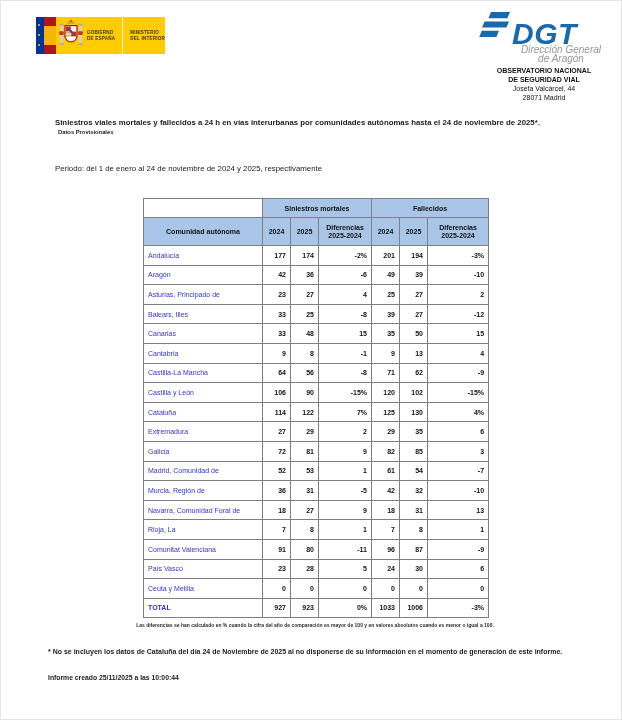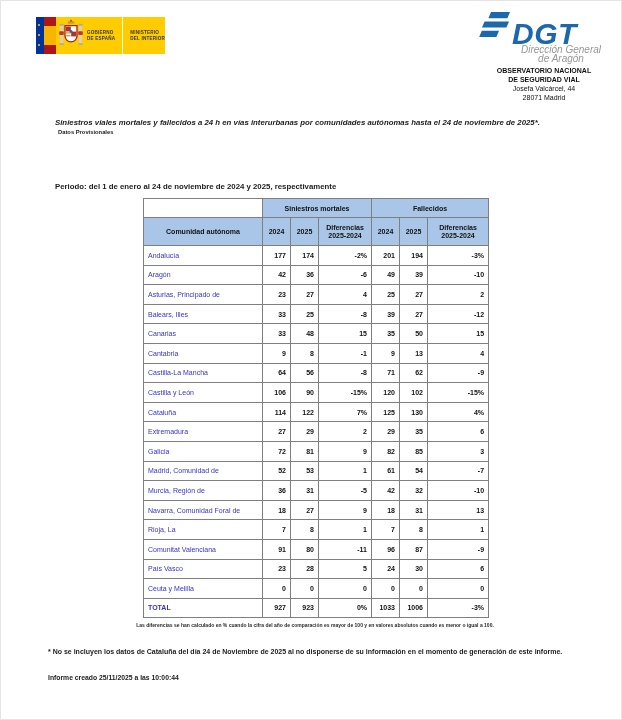--- a/index.html
+++ b/index.html
@@ -28,23 +28,23 @@
 
   
   .dgt-block { position:absolute; left:478px; top:13px; width:130px; }
   .dgt-row { display:flex; align-items:flex-end; height:32px; }
   .dgt-acronym { font-size:30px; font-weight:bold; font-style:italic; color:var(--dgt-blue,#1b68ad); line-height:25px; letter-spacing:0.5px; }
   .dgt-sub { color:#979797; font-style:italic; font-size:10px; line-height:8.5px; text-align:center; padding-left:34px; white-space:nowrap; }
   .org { text-align:center; margin-top:3px; font-size:7px; line-height:9px; color:#111; }
   .org .bold { font-weight:bold; }
 
   
-  .report-title { position:absolute; left:54px; top:117px; font-size:7.8px; font-weight:bold; color:#1c1c1c; white-space:nowrap;font-style:italic; }
+  .report-title { position:absolute; left:54px; top:117px; font-size:7.8px; font-weight:bold; color:#1c1c1c; white-space:nowrap; }
   .provisional { position:absolute; left:57px; top:128px; font-size:5.8px; font-weight:bold; color:#1c1c1c; }
-  .period-line { position:absolute; left:54px; top:181px; font-size:7.8px; font-weight:bold; color:#1c1c1c; white-space:nowrap; }
+  .period-line { position:absolute; left:54px; top:163px; font-size:7.8px; font-weight:normal; color:#1c1c1c; white-space:nowrap; }
 
   
   table.data { position:absolute; left:142px; top:197px; width:345px; border-collapse:collapse; table-layout:fixed; }
   table.data th, table.data td { border:1px solid var(--table-border,#7f7f7f); font-size:7px; overflow:hidden; }
   thead th { background:var(--header-fill,#a9c6e8); font-weight:bold; color:#111; text-align:center; }
   thead tr.group th { height:19px; }
   thead tr.group td.corner { background:#fff; }
   thead tr.cols th { height:28px; line-height:8px; padding:0 2px; }
   tbody td { height:19.6px; color:#111; }
   tbody td.name { color:var(--community-text,#3333cc); text-align:left; padding-left:4px; font-weight:normal; }

